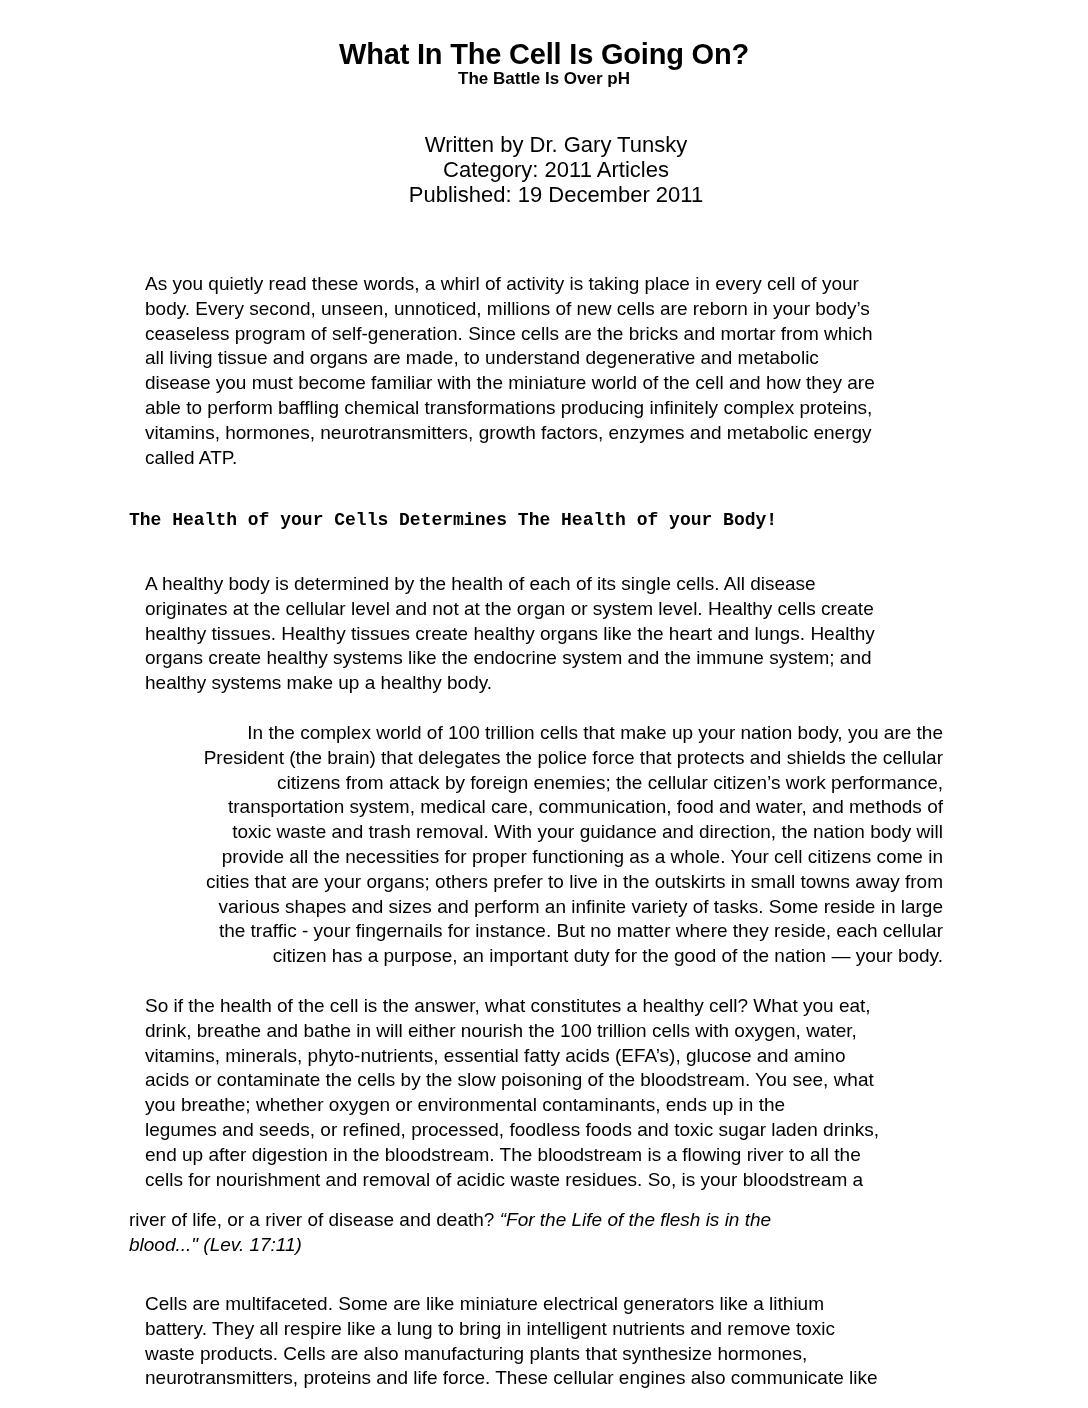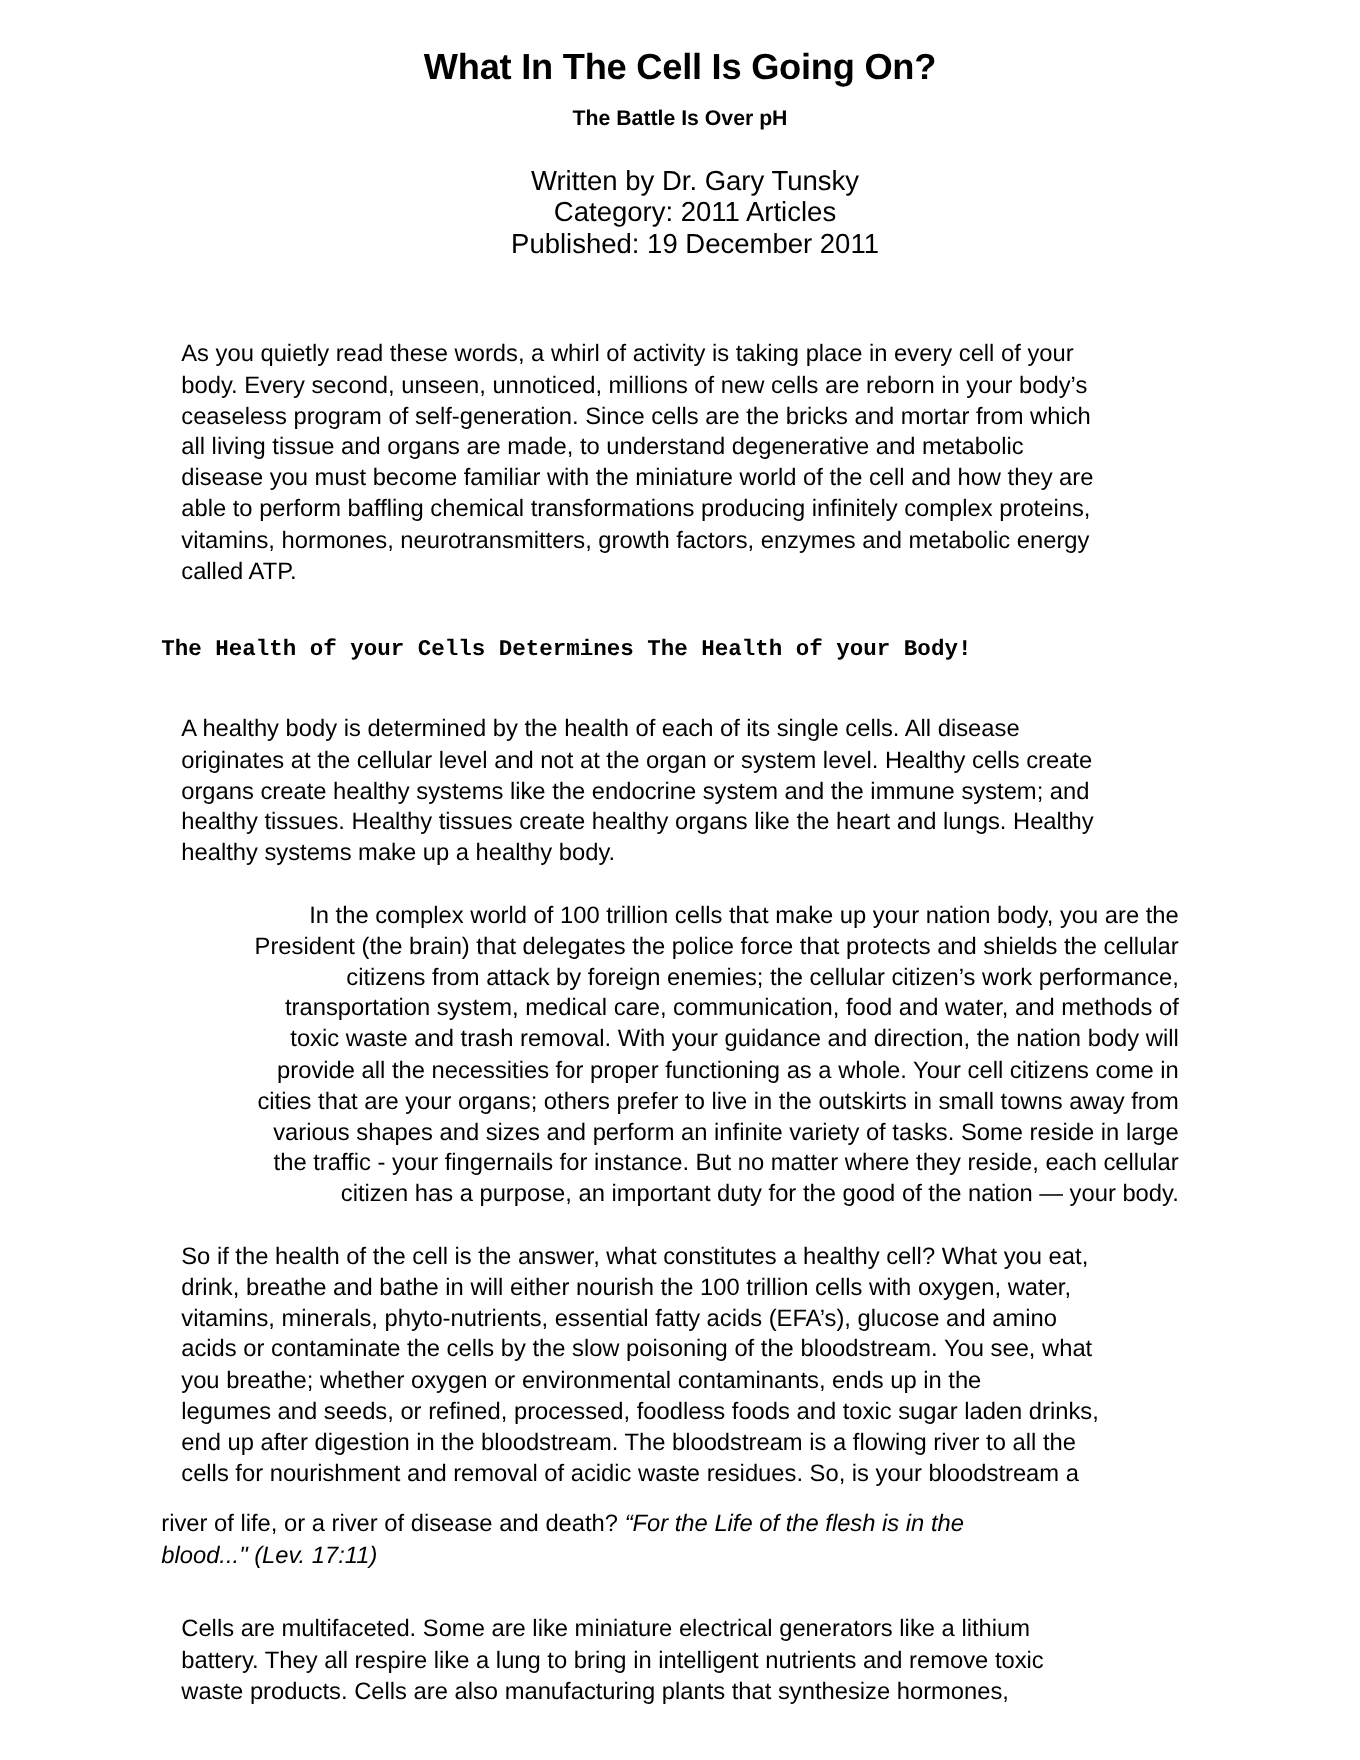--- a/index.html
+++ b/index.html
@@ -30,21 +30,21 @@
       text-align: center;
       font-weight: bold;
       font-size: 29px;
       line-height: 36px;
       letter-spacing: -0.2px;
     }
     .subtitle {
       position: absolute;
       left: 0;
       width: 1088px;
-      top: 84px;
+      top: 68px;
       text-align: center;
       font-weight: bold;
       font-size: 17px;
       line-height: 22px;
     }
     .meta {
       position: absolute;
       left: 12px;
       width: 1088px;
       top: 132px;
@@ -97,22 +97,22 @@
         <span class="line">called ATP.</span>
       </p>
   </div>
 
   <div class="body heading" style="top:508px;">The Health of your Cells Determines The Health of your Body!</div>
 
   <div class="body" style="top:556px;">
     <p id="para1">
         <span class="line">A healthy body is determined by the health of each of its single cells. All disease</span>
         <span class="line">originates at the cellular level and not at the organ or system level. Healthy cells create</span>
+        <span class="line">healthy tissues. Healthy tissues create healthy organs like the heart and lungs. Healthy</span>
         <span class="line">organs create healthy systems like the endocrine system and the immune system; and</span>
-        <span class="line">healthy tissues. Healthy tissues create healthy organs like the heart and lungs. Healthy</span>
         <span class="line">healthy systems make up a healthy body.</span>
       </p>
   </div>
 
   <div class="body" style="top:705px;text-align:right;">
     <p id="para2">
         <span class="line">In the complex world of 100 trillion cells that make up your nation body, you are the</span>
         <span class="line">President (the brain) that delegates the police force that protects and shields the cellular</span>
         <span class="line">citizens from attack by foreign enemies; the cellular citizen’s work performance,</span>
         <span class="line">transportation system, medical care, communication, food and water, and methods of</span>
@@ -138,16 +138,17 @@
       </p>
     <span class="line"><span>river of life, or a river of disease and death? </span><span class="ital">“For the Life of the flesh is in the</span></span>
     <span class="line ital">blood..." (Lev. 17:11)</span>
   </div>
 
   <div class="body" style="top:1276px;">
     <p id="para4">
         <span class="line">Cells are multifaceted. Some are like miniature electrical generators like a lithium</span>
         <span class="line">battery. They all respire like a lung to bring in intelligent nutrients and remove toxic</span>
         <span class="line">waste products. Cells are also manufacturing plants that synthesize hormones,</span>
+        <span class="line">neurotransmitters, proteins and life force. These cellular engines also communicate like</span>
       </p>
   </div>
 
 </div>
 
 </body></html>

